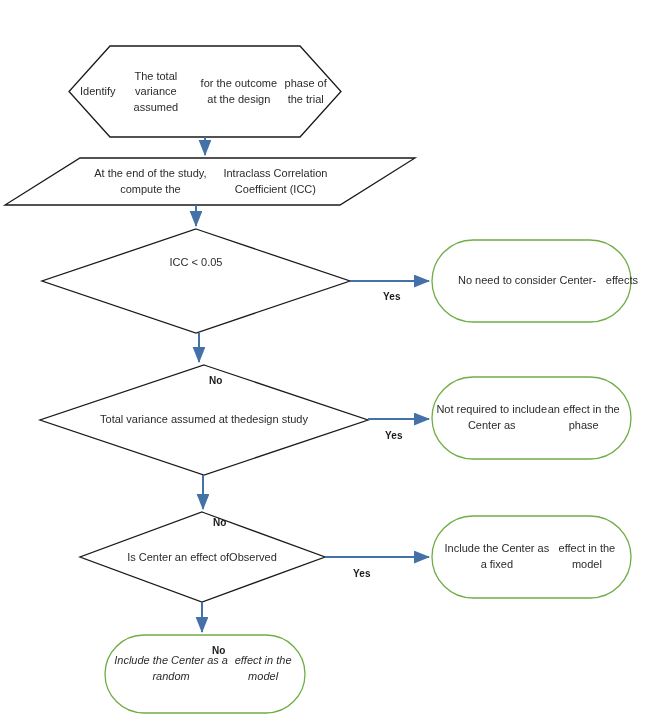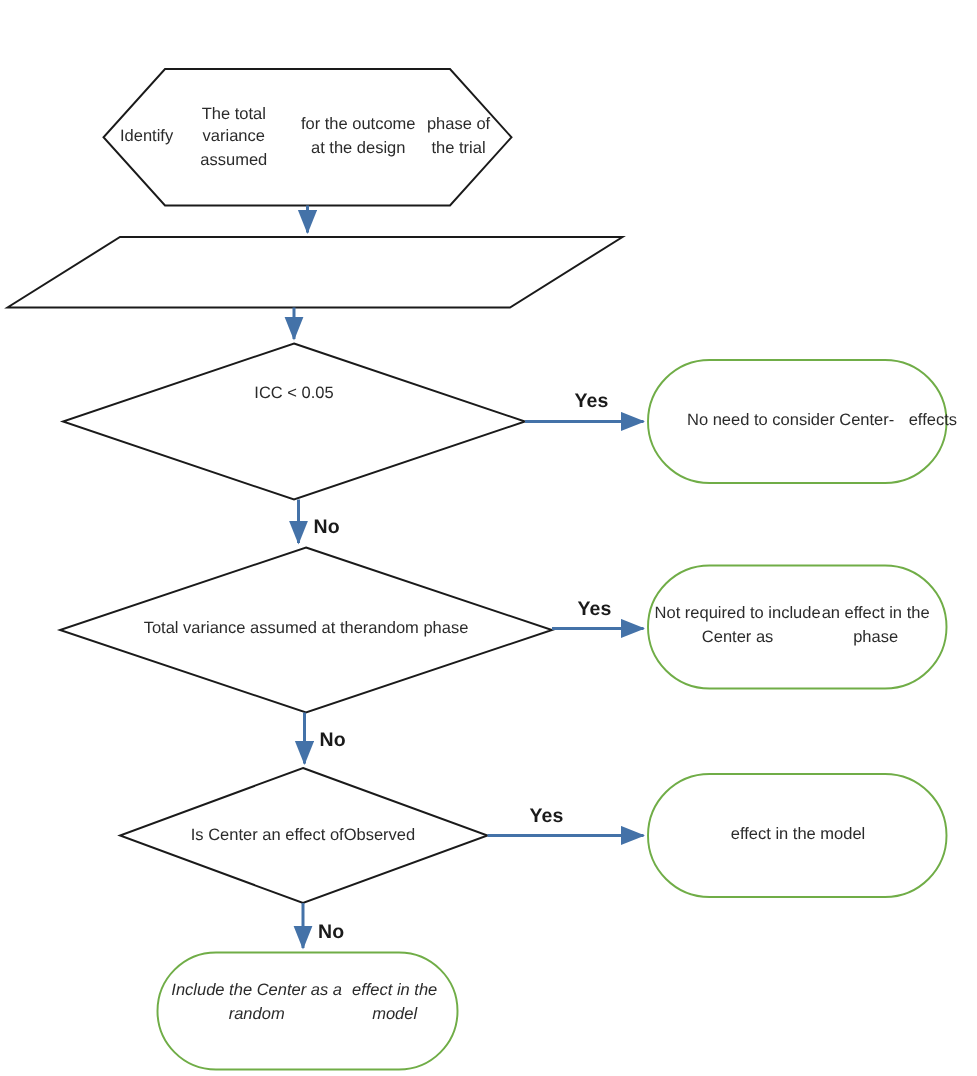--- a/index.html
+++ b/index.html
@@ -33,24 +33,25 @@
     color: #2b2b2b;
     font-size: 11px;
     white-space: pre-line;
     display: flex;
     align-items: center;
     justify-content: center;
     flex-direction: row;
   }
   .edge-label {
     position: absolute;
-    font-size: 13px;
+    font-size: 10px;
     font-weight: bold;
     color: #1a1a1a;
     letter-spacing: 0.1px;
+    margin-top: 32px;
   }
   .hit {
     position: absolute;
     background: transparent;
   }
 </style>
 </head>
 <body>
 
 <div id="canvas">
@@ -99,47 +100,50 @@
 
   <div class="node-text" style="left:80px; top:48px; width:250px; height:88px;">
     <div>Identify</div>
     <div style="height:11px;"></div>
     <div>The total variance assumed</div>
     <div>for the outcome at the design</div>
     <div>phase of the trial</div>
   </div>
 
   <div class="node-text" style="left:90px; top:160px; width:250px; height:43px;">
+    <div>At the end of the study, compute the</div>
+    <div>Intraclass Correlation Coefficient (ICC)</div>
   </div>
 
   <div class="node-text" style="left:121px; top:248px; width:150px; height:30px;">
     <div>ICC &lt; 0.05</div>
   </div>
 
   <div class="node-text" style="left:458px; top:258px; width:180px; height:46px;justify-content:space-between;">
     <div>No need to consider Center-</div>
     <div>effects</div>
   </div>
 
   <div class="node-text" style="left:94px; top:395px; width:220px; height:50px;">
     <div>Total variance assumed at the</div>
-    <div>random phase</div>
+    <div>design study</div>
   </div>
 
   <div class="node-text" style="left:436px; top:395px; width:184px; height:46px;">
     <div>Not required to include Center as</div>
     <div>an effect in the phase</div>
   </div>
 
   <div class="node-text" style="left:117px; top:535px; width:170px; height:46px;">
     <div>Is Center an effect of</div>
     <div>Observed</div>
   </div>
 
   <div class="node-text" style="left:442px; top:534px; width:180px; height:46px;">
+    <div>Include the Center as a fixed</div>
     <div>effect in the model</div>
   </div>
 
   <div class="node-text" style="left:113px; top:646px; width:184px; height:46px;font-style:italic;">
     <div>Include the Center as a random</div>
     <div>effect in the model</div>
   </div>
 
   <div class="edge-label" style="left:383px; top:259px;">Yes</div>
 

